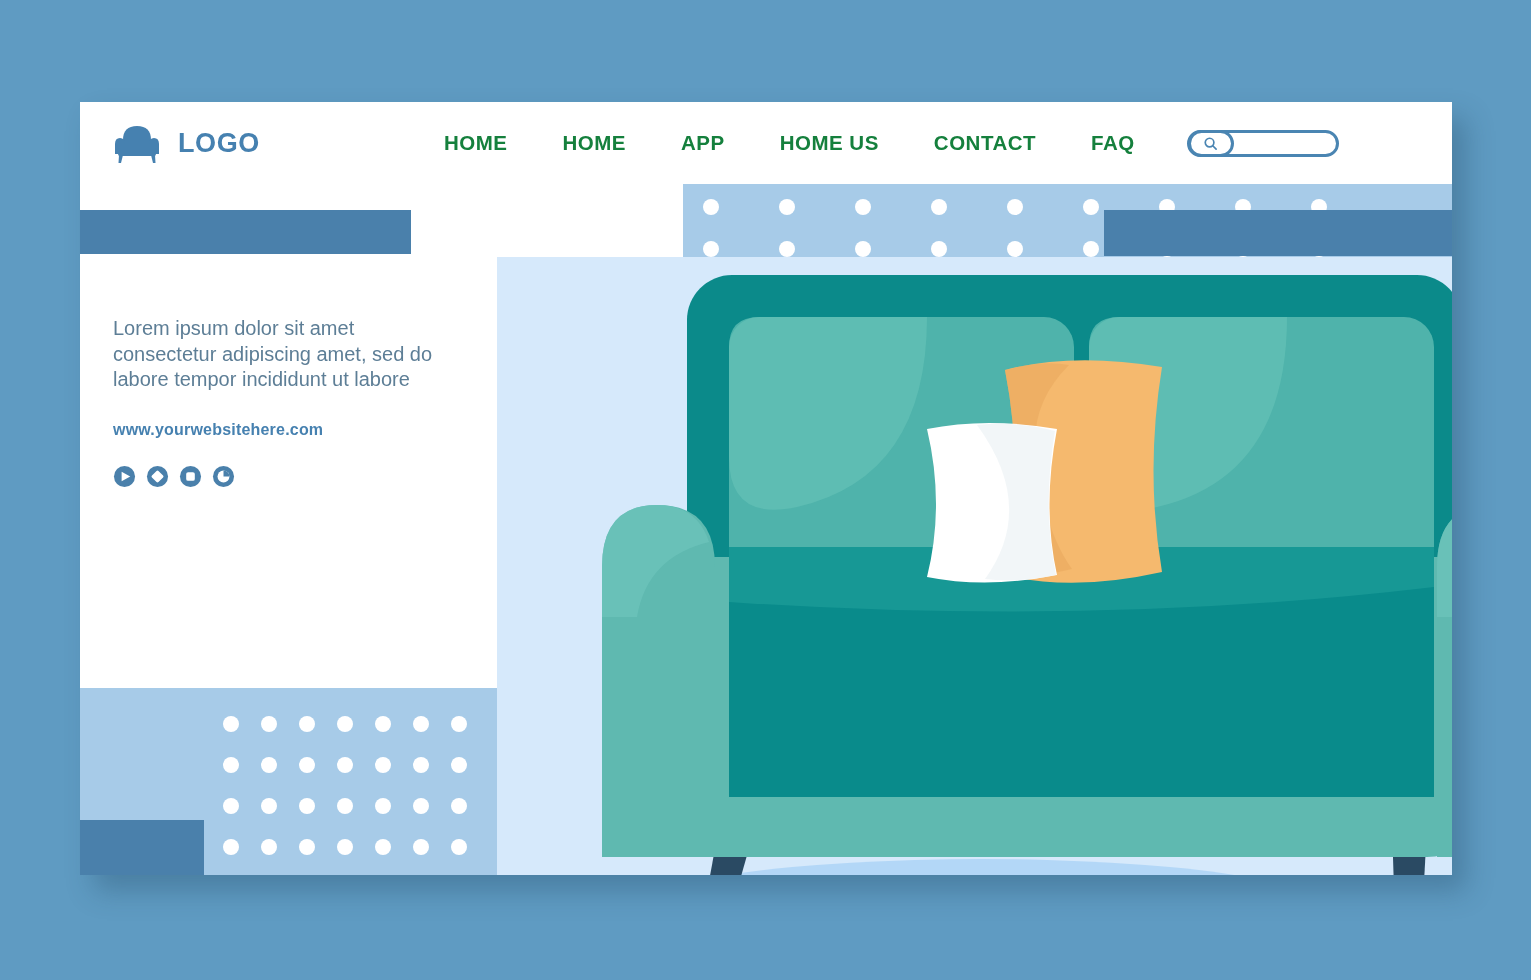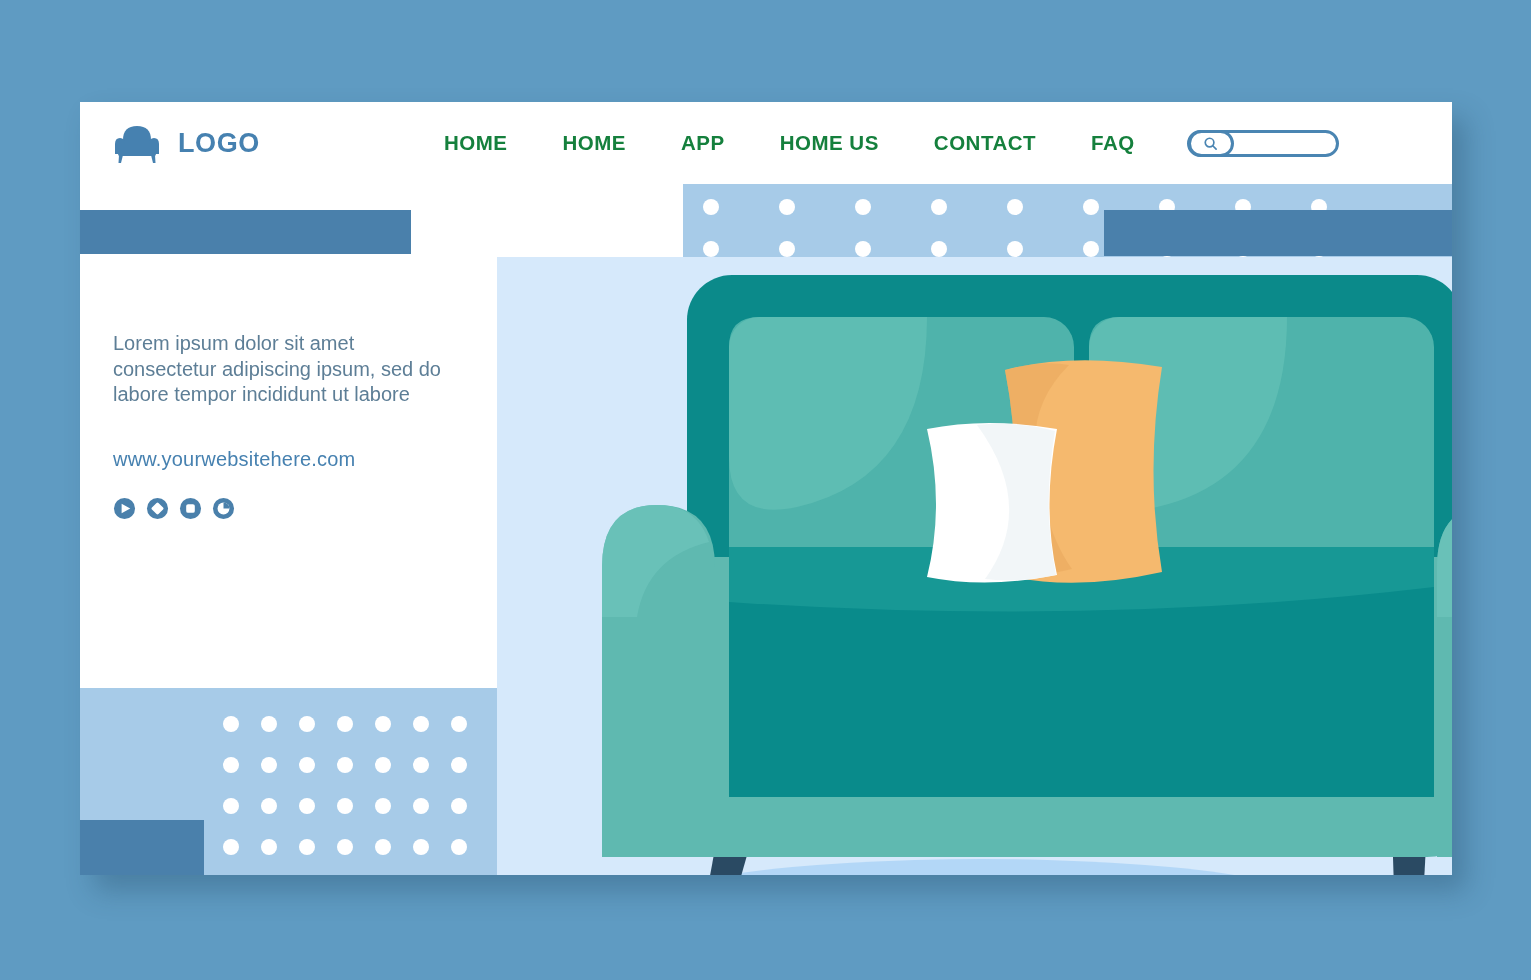--- a/index.html
+++ b/index.html
@@ -165,32 +165,32 @@
 
   #headline {
     color: #4681b0;
     font-size: 62px;
     font-weight: bold;
     line-height: 1.08;
     letter-spacing: -0.5px;
   }
 
   #subcopy {
-    margin-top: 57px;
+    margin-top: 42px;
     color: #5d7e96;
     font-size: 20px;
     line-height: 1.28;
   }
 
   #website-link {
     display: block;
-    margin-top: 40px;
+    margin-top: 28px;
     color: #4681b0;
-    font-size: 20px;
-    font-weight: normal;
+    font-size: 16px;
+    font-weight: bold;
     letter-spacing: 0.2px;
     text-decoration: none;
     cursor: pointer;
   }
 
   #social-row {
     margin-top: 26px;
     display: flex;
     gap: 10px;
   }
@@ -309,21 +309,21 @@
       <div class="dot" style="width: 16px; height: 16px; left: 333px; top: 151px; background: rgb(255, 255, 255);"></div>
       <div class="dot" style="width: 16px; height: 16px; left: 371px; top: 151px; background: rgb(255, 255, 255);"></div>
     </div>
 
   <div id="block-bottom-left"></div>
 
   <div id="hero-copy">
 
     <p id="subcopy">
       <span>Lorem ipsum dolor sit amet</span><br>
-      <span>consectetur adipiscing ipsum, sed do</span><br>
+      <span>consectetur adipiscing amet, sed do</span><br>
       <span>labore tempor incididunt ut labore</span>
     </p>
 
     <a id="website-link" href="#">www.yourwebsitehere.com</a>
 
     <div id="social-row">
       <svg class="social-icon" viewBox="0 0 24 24">
         <circle cx="12" cy="12" r="11" fill="#4a80ab"></circle>
         <polygon points="9,7 18,12 9,17" fill="#ffffff"></polygon>
       </svg>

